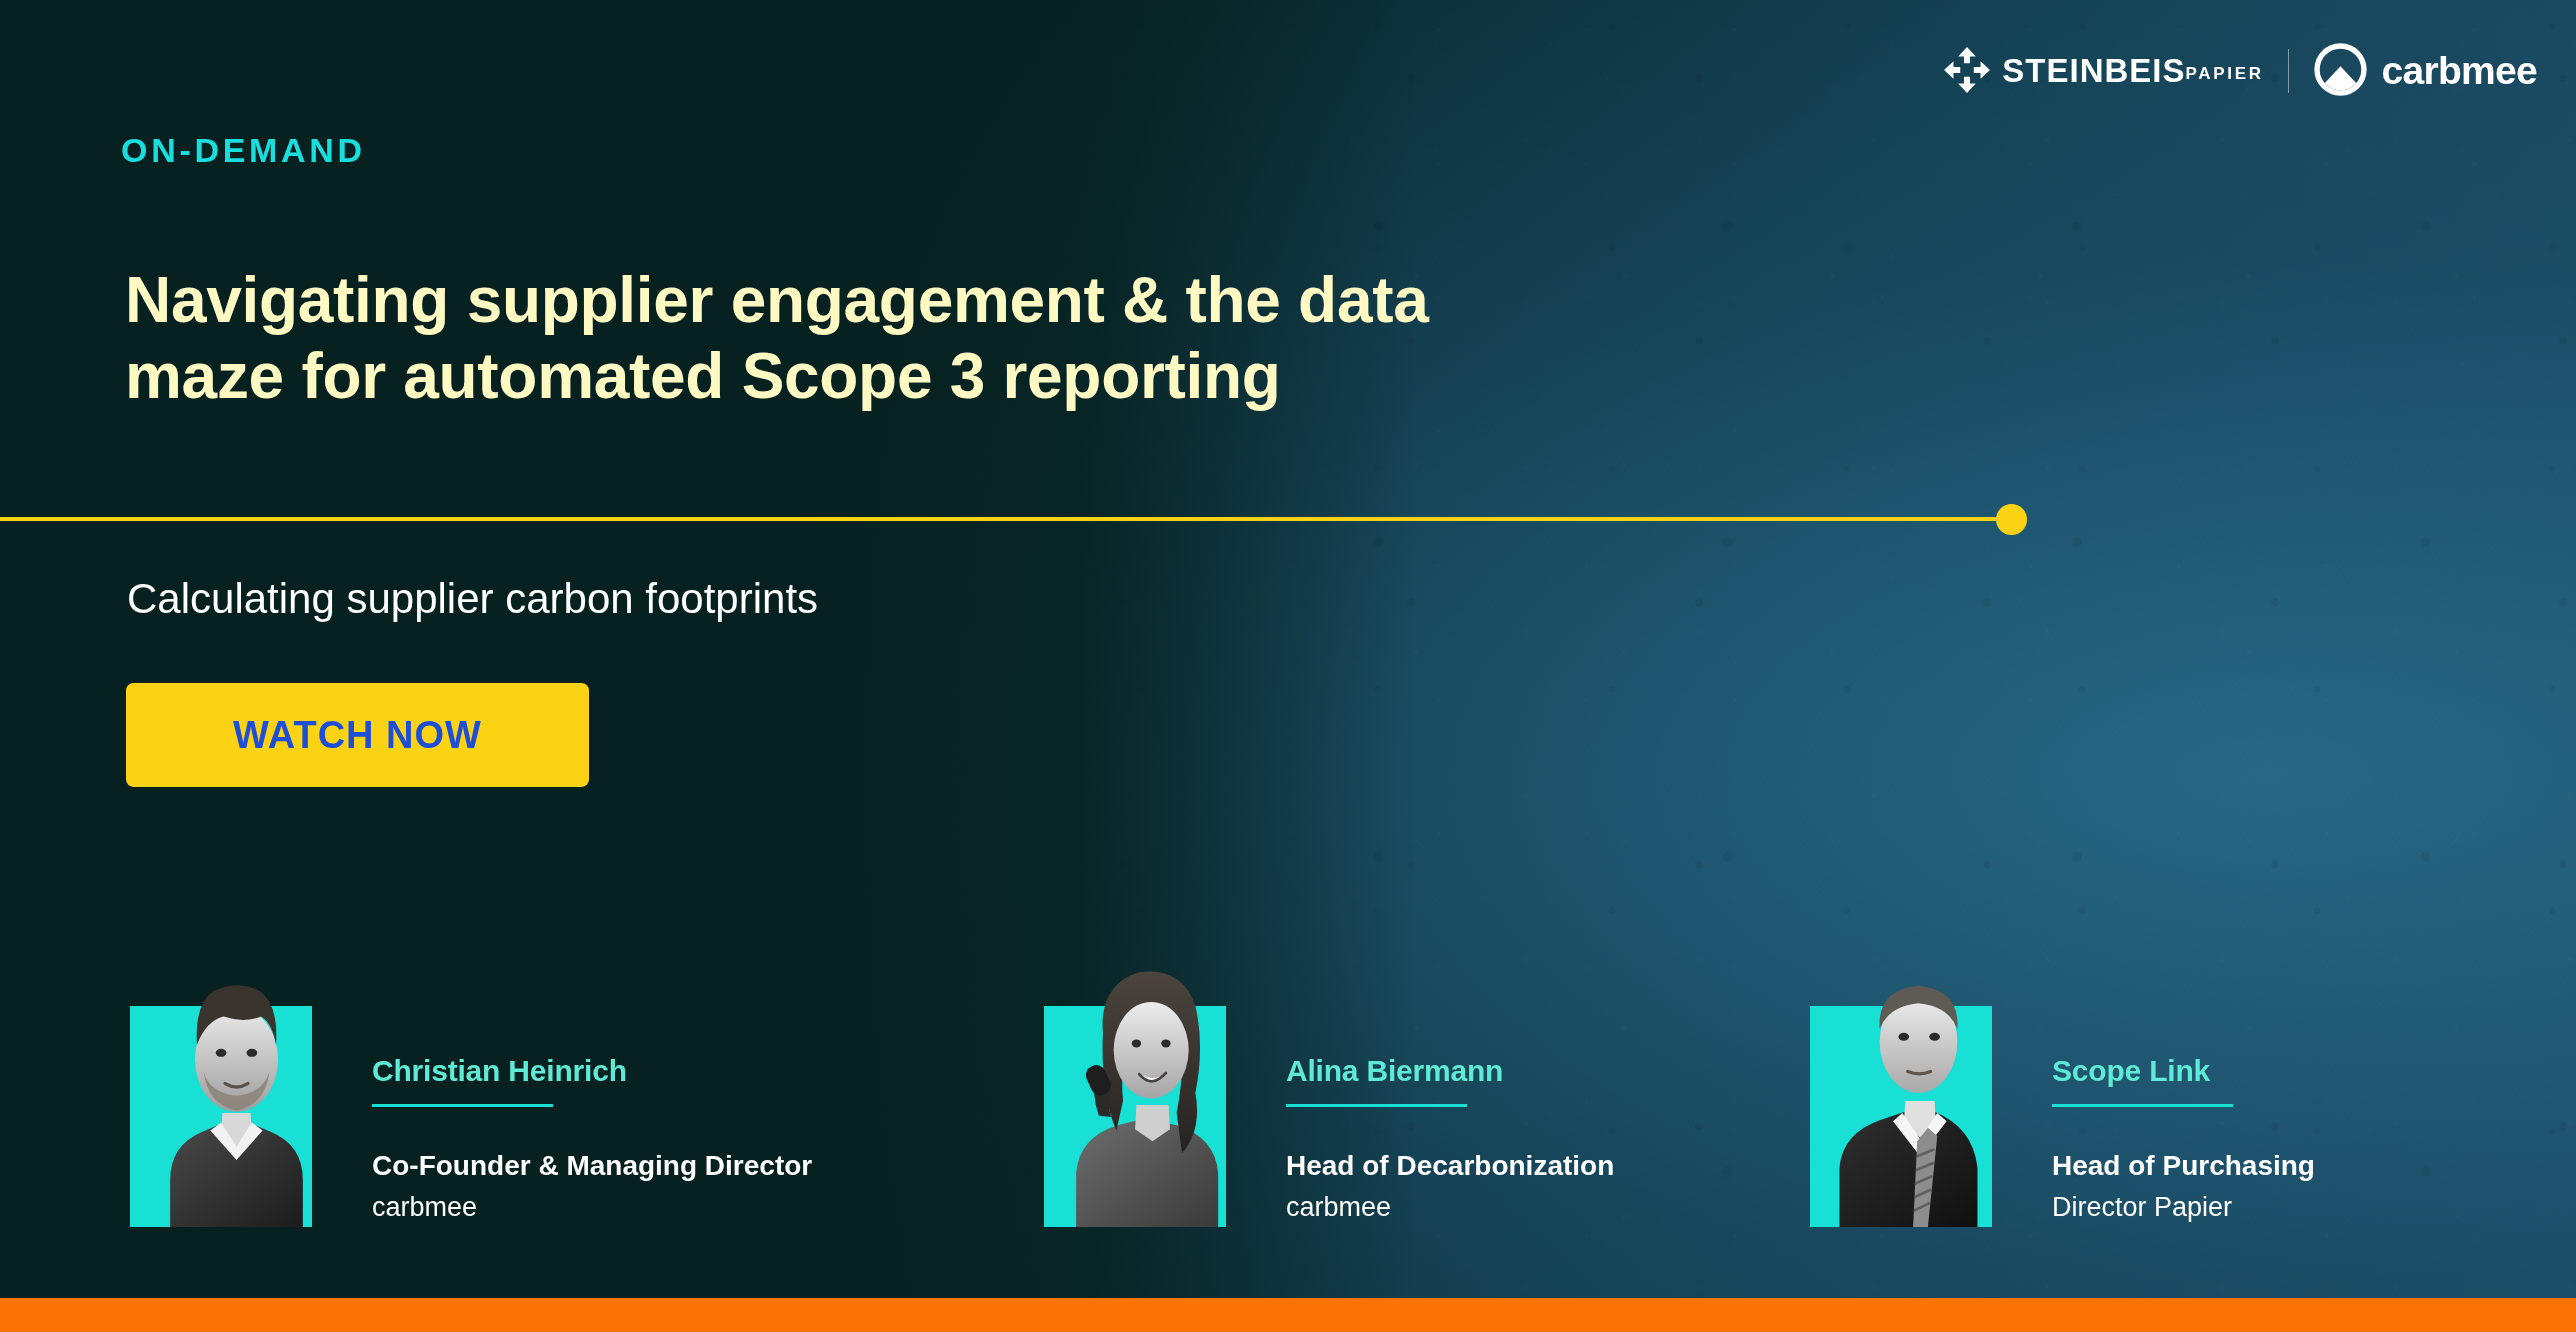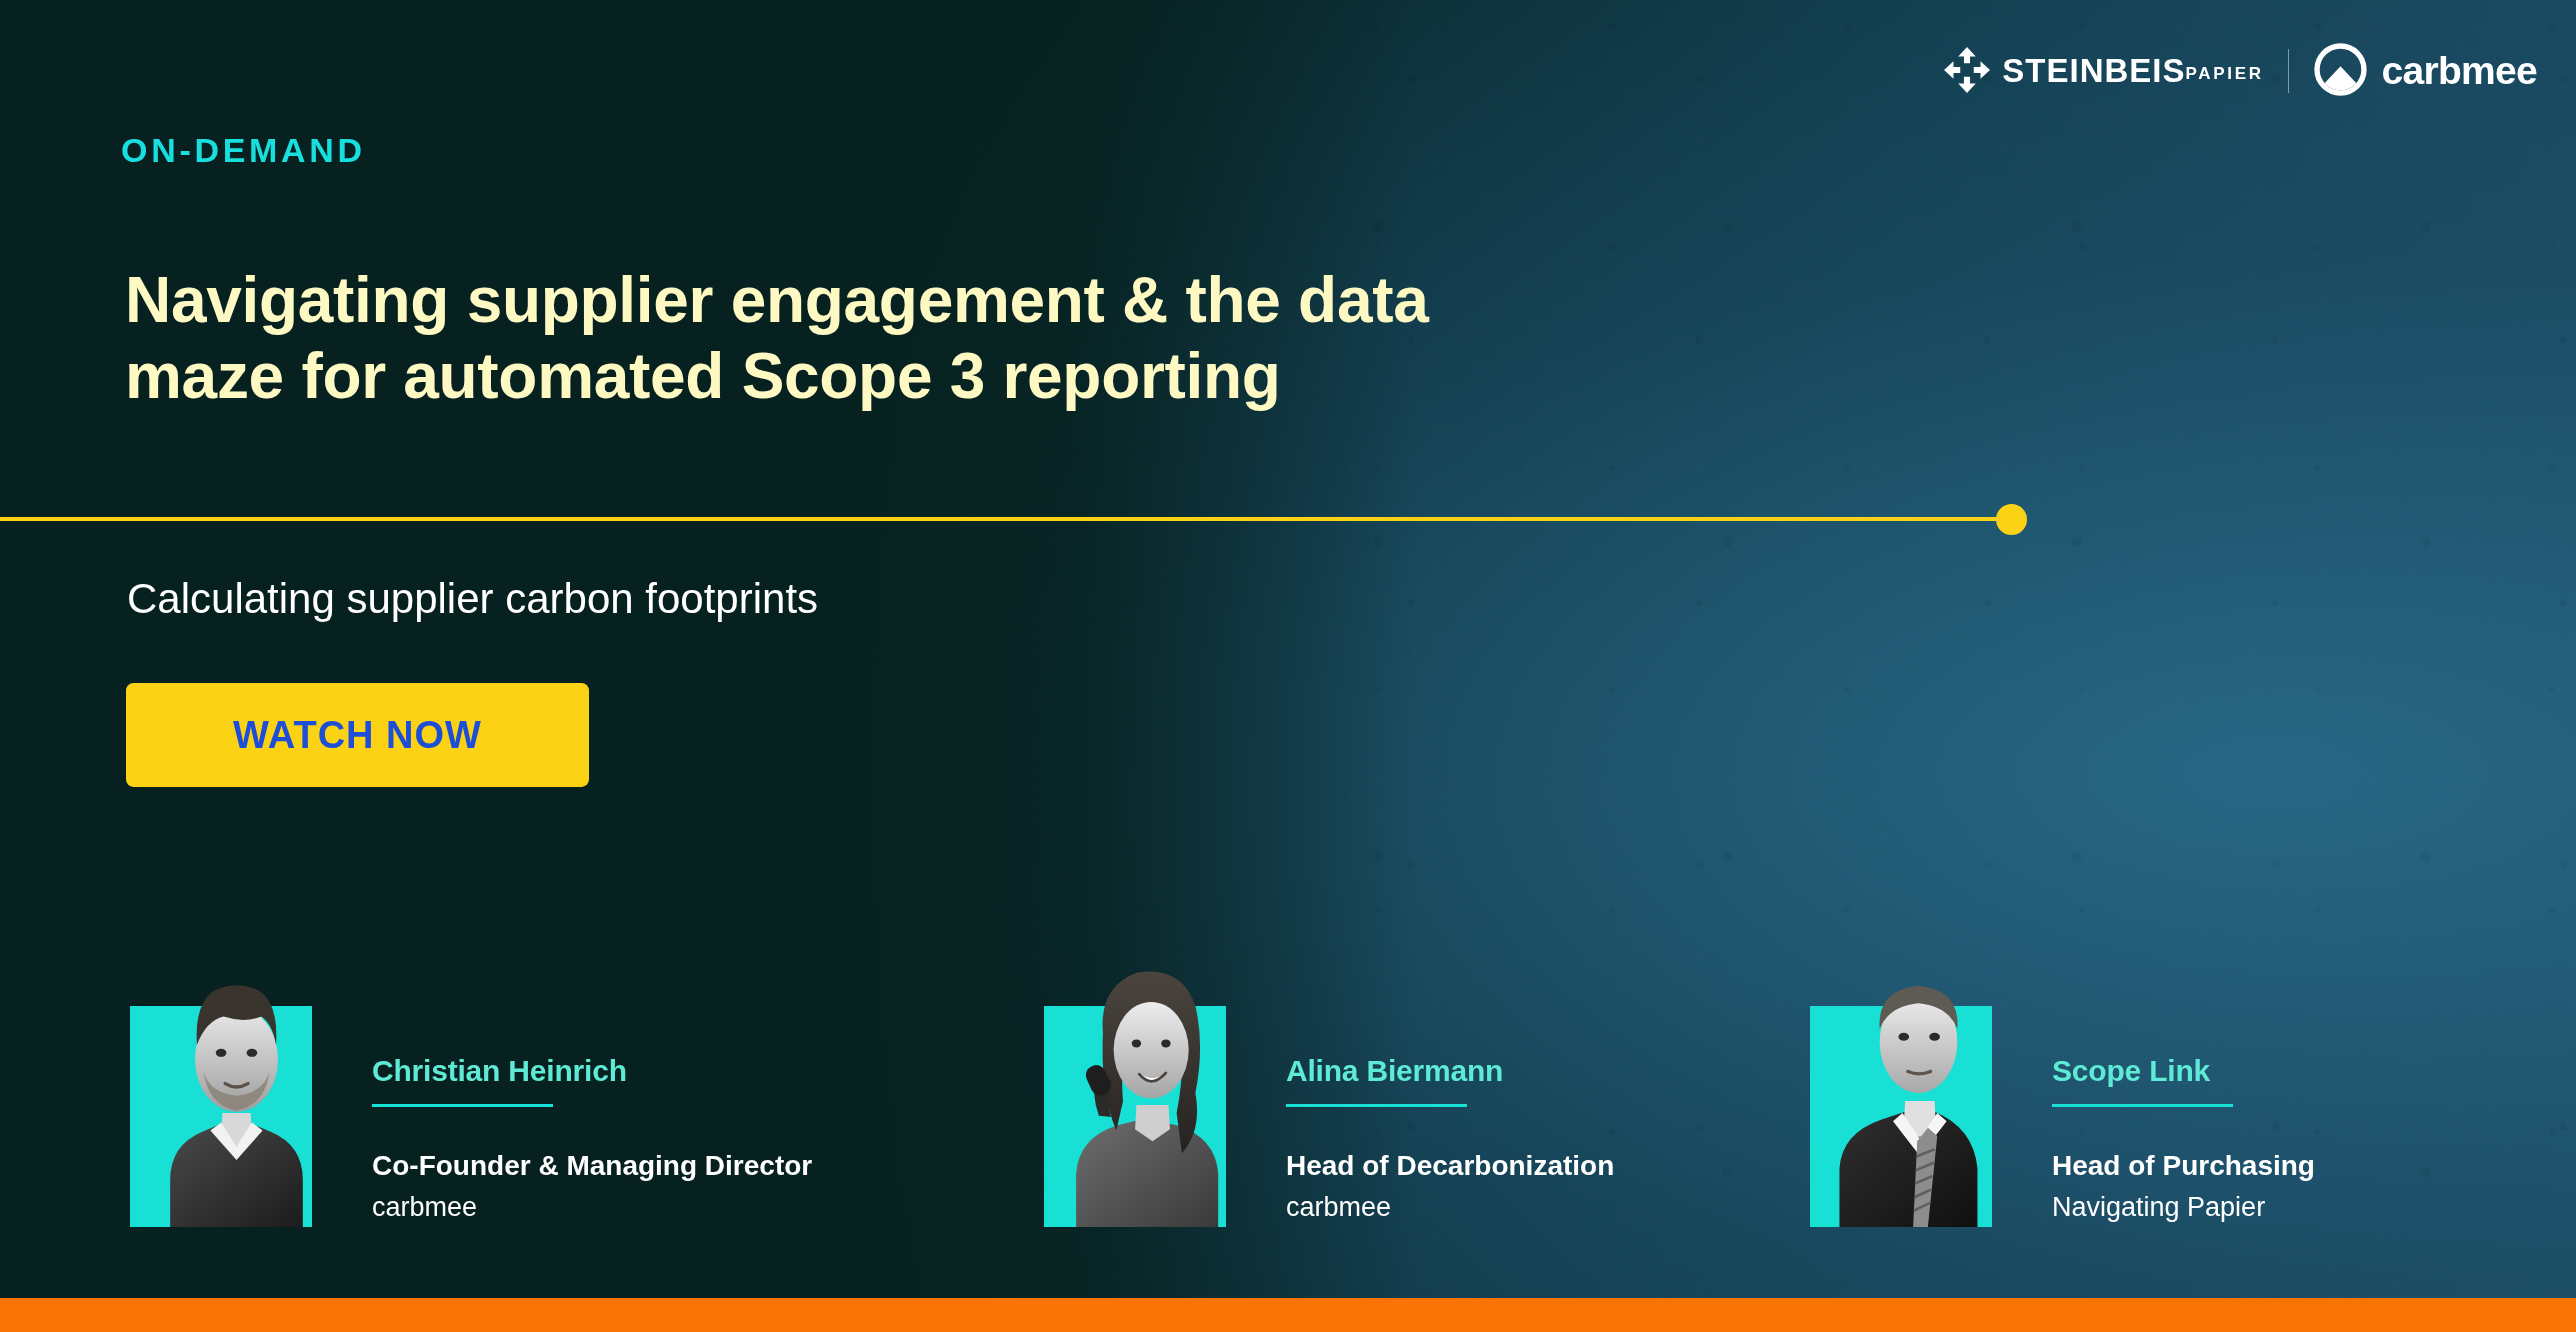--- a/index.html
+++ b/index.html
@@ -364,21 +364,21 @@
             <ellipse cx="110" cy="216" rx="8" ry="6" fill="#2A2A2A"></ellipse>
             <ellipse cx="156" cy="216" rx="8" ry="6" fill="#2A2A2A"></ellipse>
             <path d="M116 268 Q133 275 150 268" stroke="#5E544C" stroke-width="5" fill="none" stroke-linecap="round"></path>
           </svg>
         </div>
       </div>
       <div class="sp-text">
         <div class="sp-name">Scope Link</div>
         <div class="sp-underline"></div>
         <div class="sp-role">Head of Purchasing</div>
-        <div class="sp-company">Navigating Papier</div>
+        <div class="sp-company">Director Papier</div>
       </div>
     </div>
 
   </div>
 
   <div class="bottom-bar"></div>
 
 </div>
 
 

